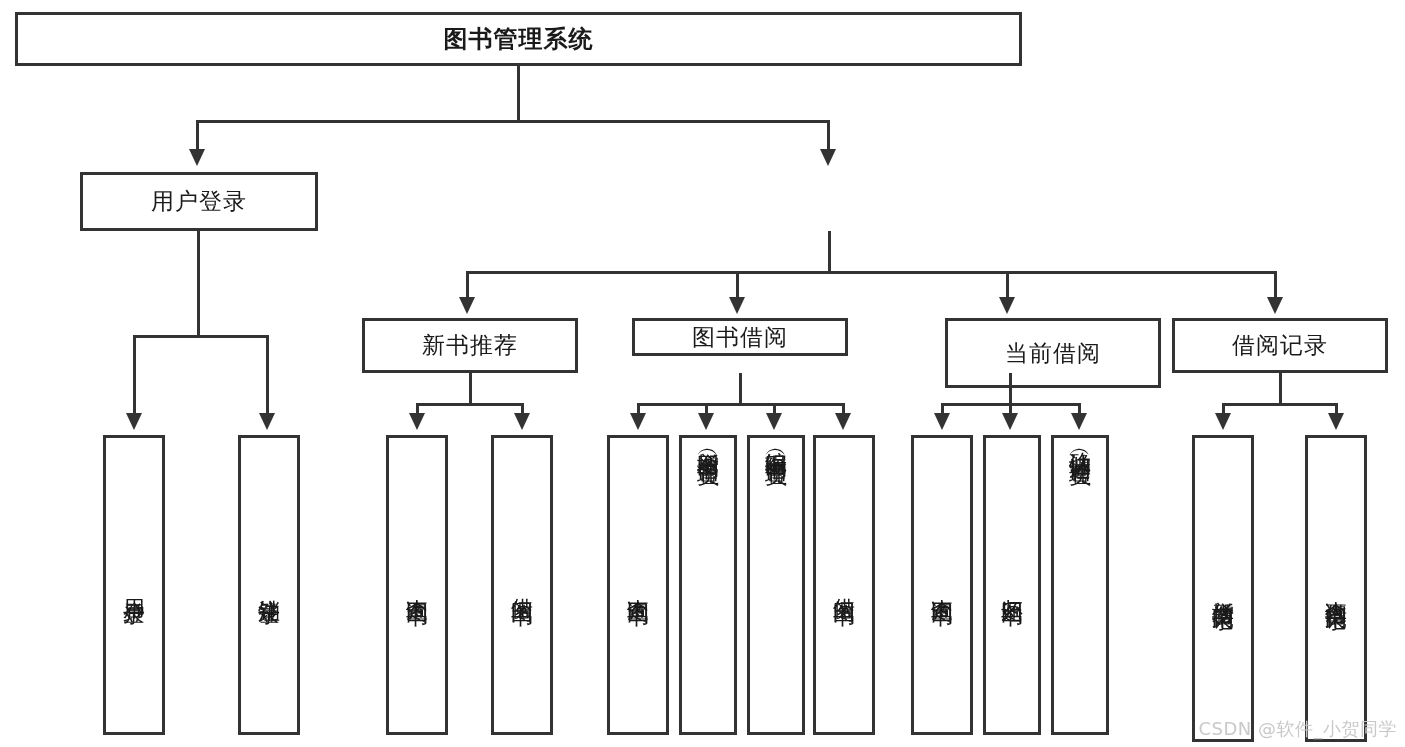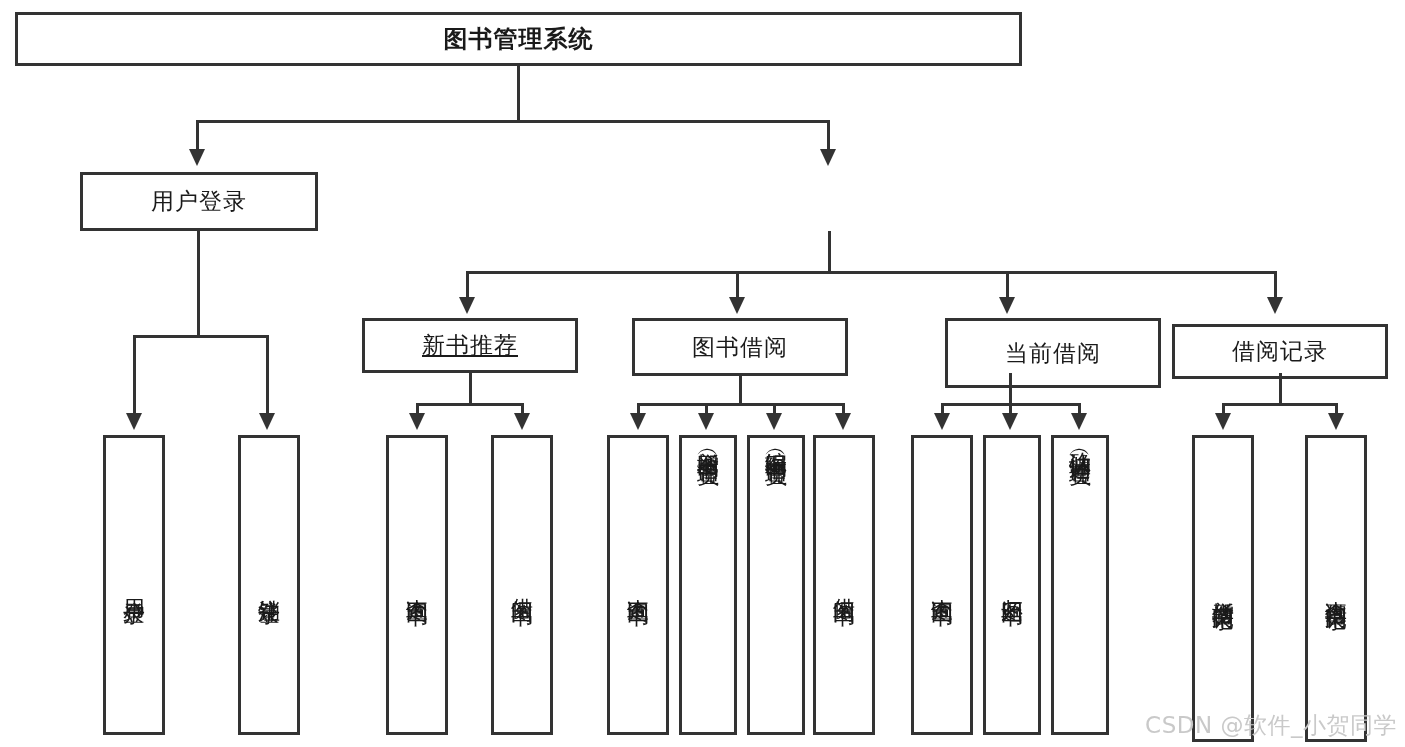--- a/index.html
+++ b/index.html
@@ -68,21 +68,21 @@
     border-left: 8px solid transparent;
     border-right: 8px solid transparent;
     border-top: 17px solid #333333;
   }
 
   
   #watermark {
     position: absolute;
     right: 8px;
     bottom: 6px;
-    font-size: 23px;
+    font-size: 18px;
     color: #c9c9c9;
     white-space: nowrap;
     letter-spacing: 0.5px;
   }
 </style>
 </head>
 <body>
 
 <div id="canvas">
 
@@ -115,30 +115,30 @@
   <div class="ln horz" style="left:466px; top:271px; width:811px; height:3px;"></div>
   <div class="ln vert" style="left:466px; top:271px; height:28px;"></div>
   <div class="arrow" style="left:459px; top:297px;"></div>
   <div class="ln vert" style="left:736px; top:271px; height:28px;"></div>
   <div class="arrow" style="left:729px; top:297px;"></div>
   <div class="ln vert" style="left:1006px; top:271px; height:28px;"></div>
   <div class="arrow" style="left:999px; top:297px;"></div>
   <div class="ln vert" style="left:1274px; top:271px; height:28px;"></div>
   <div class="arrow" style="left:1267px; top:297px;"></div>
 
-  <div class="node h" style="left:362px; top:318px; width:216px; height:55px;text-decoration:underline;">
+  <div class="node h" style="left:362px; top:318px; width:216px; height:55px;">
     <span>新书推荐</span>
   </div>
-  <div class="node h" style="left:632px; top:318px; width:216px; height:58px;">
+  <div class="node h" style="left:632px; top:318px; width:216px; height:38px;">
     <span>图书借阅</span>
   </div>
   <div class="node h" style="left:925px; top:318px; width:216px; height:70px;margin-left:20px;">
     <span>当前借阅</span>
   </div>
-  <div class="node h" style="left:1172px; top:318px; width:216px; height:55px;margin-top:6px;">
+  <div class="node h" style="left:1172px; top:318px; width:216px; height:55px;">
     <span>借阅记录</span>
   </div>
 
   <div class="ln vert" style="left:469px; top:373px; height:32px;"></div>
   <div class="ln horz" style="left:416px; top:403px; width:108px; height:3px;"></div>
   <div class="ln vert" style="left:416px; top:403px; height:12px;"></div>
   <div class="arrow" style="left:409px; top:413px;"></div>
   <div class="ln vert" style="left:521px; top:403px; height:12px;"></div>
   <div class="arrow" style="left:514px; top:413px;"></div>
 

